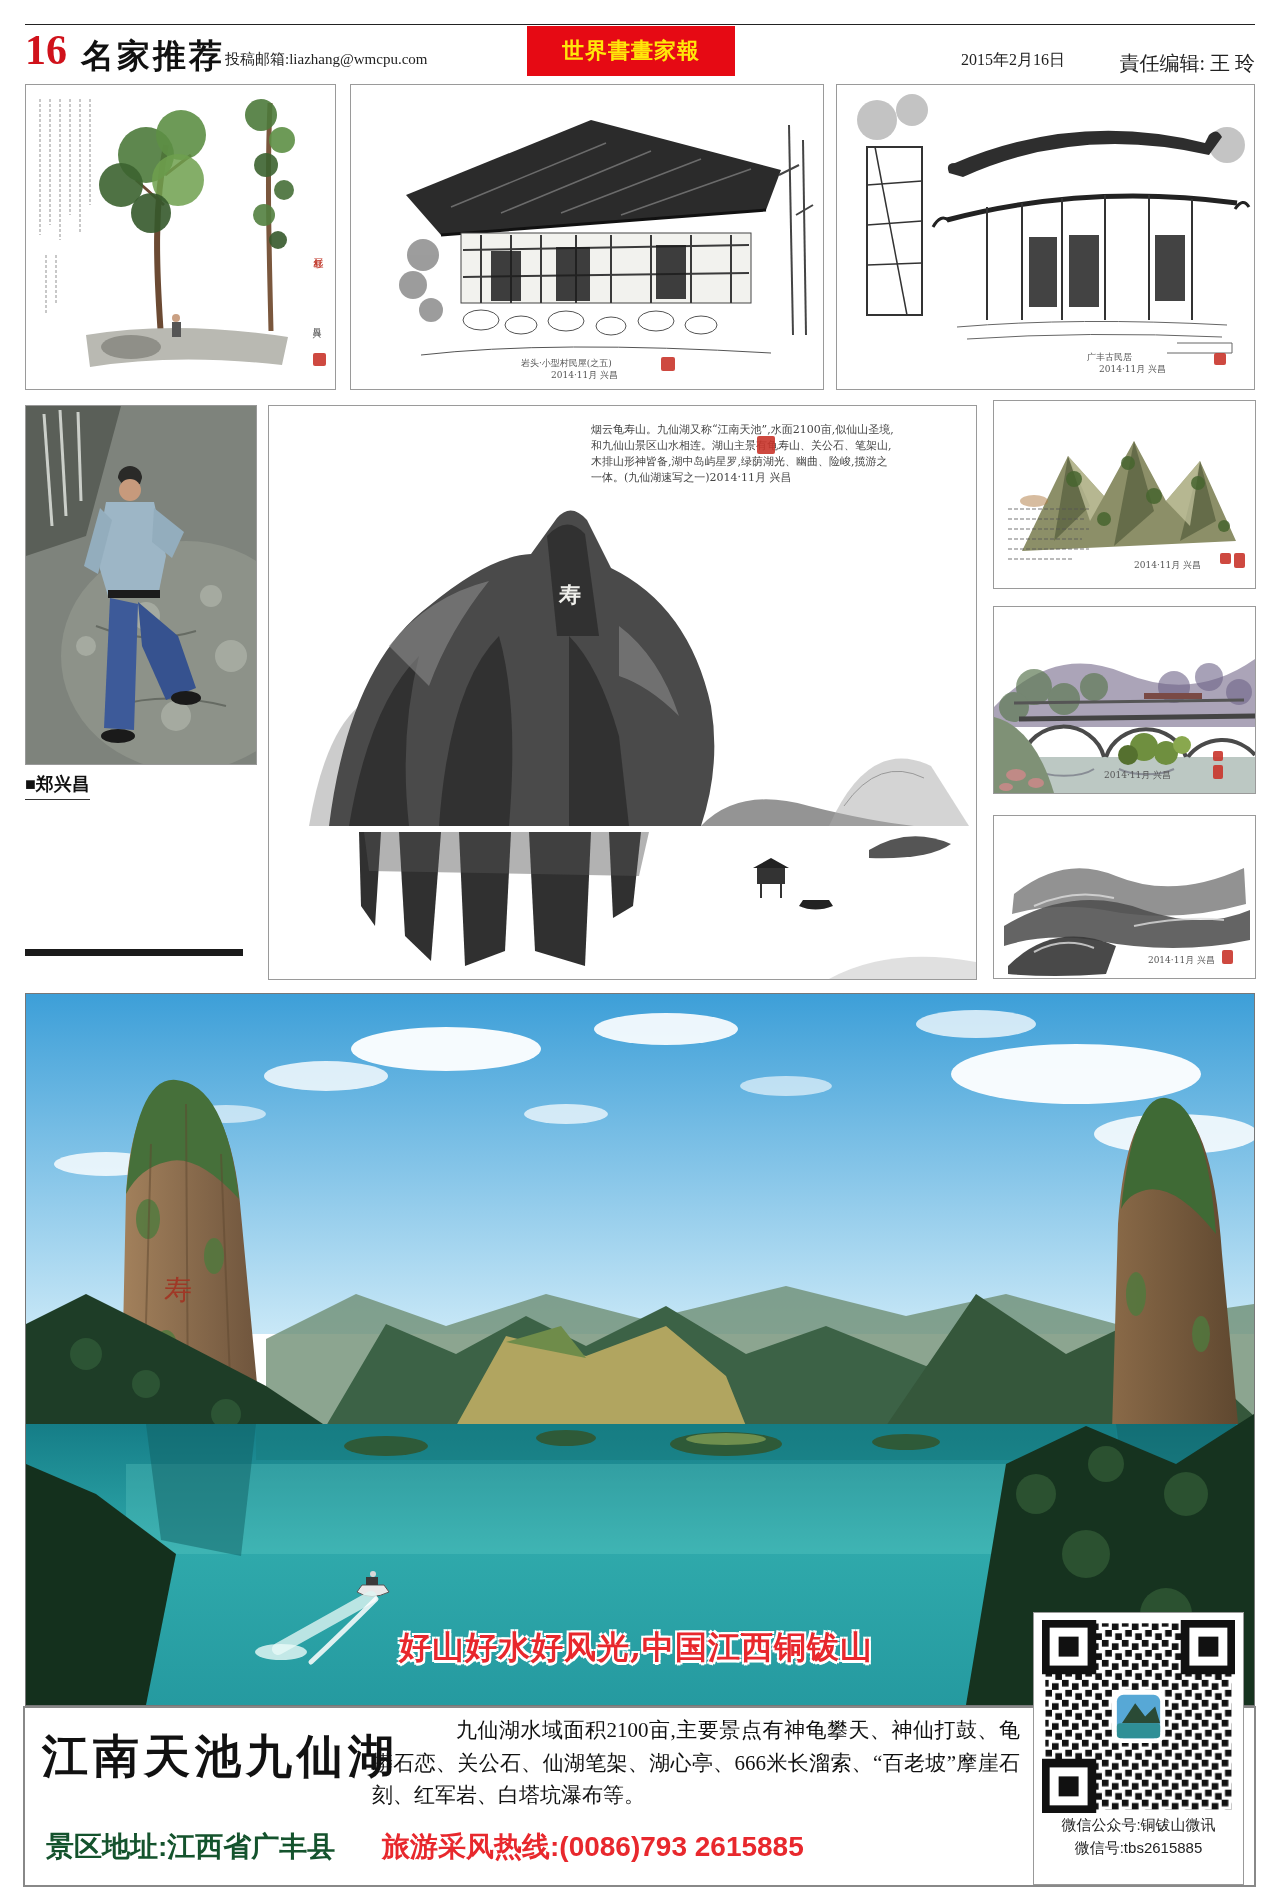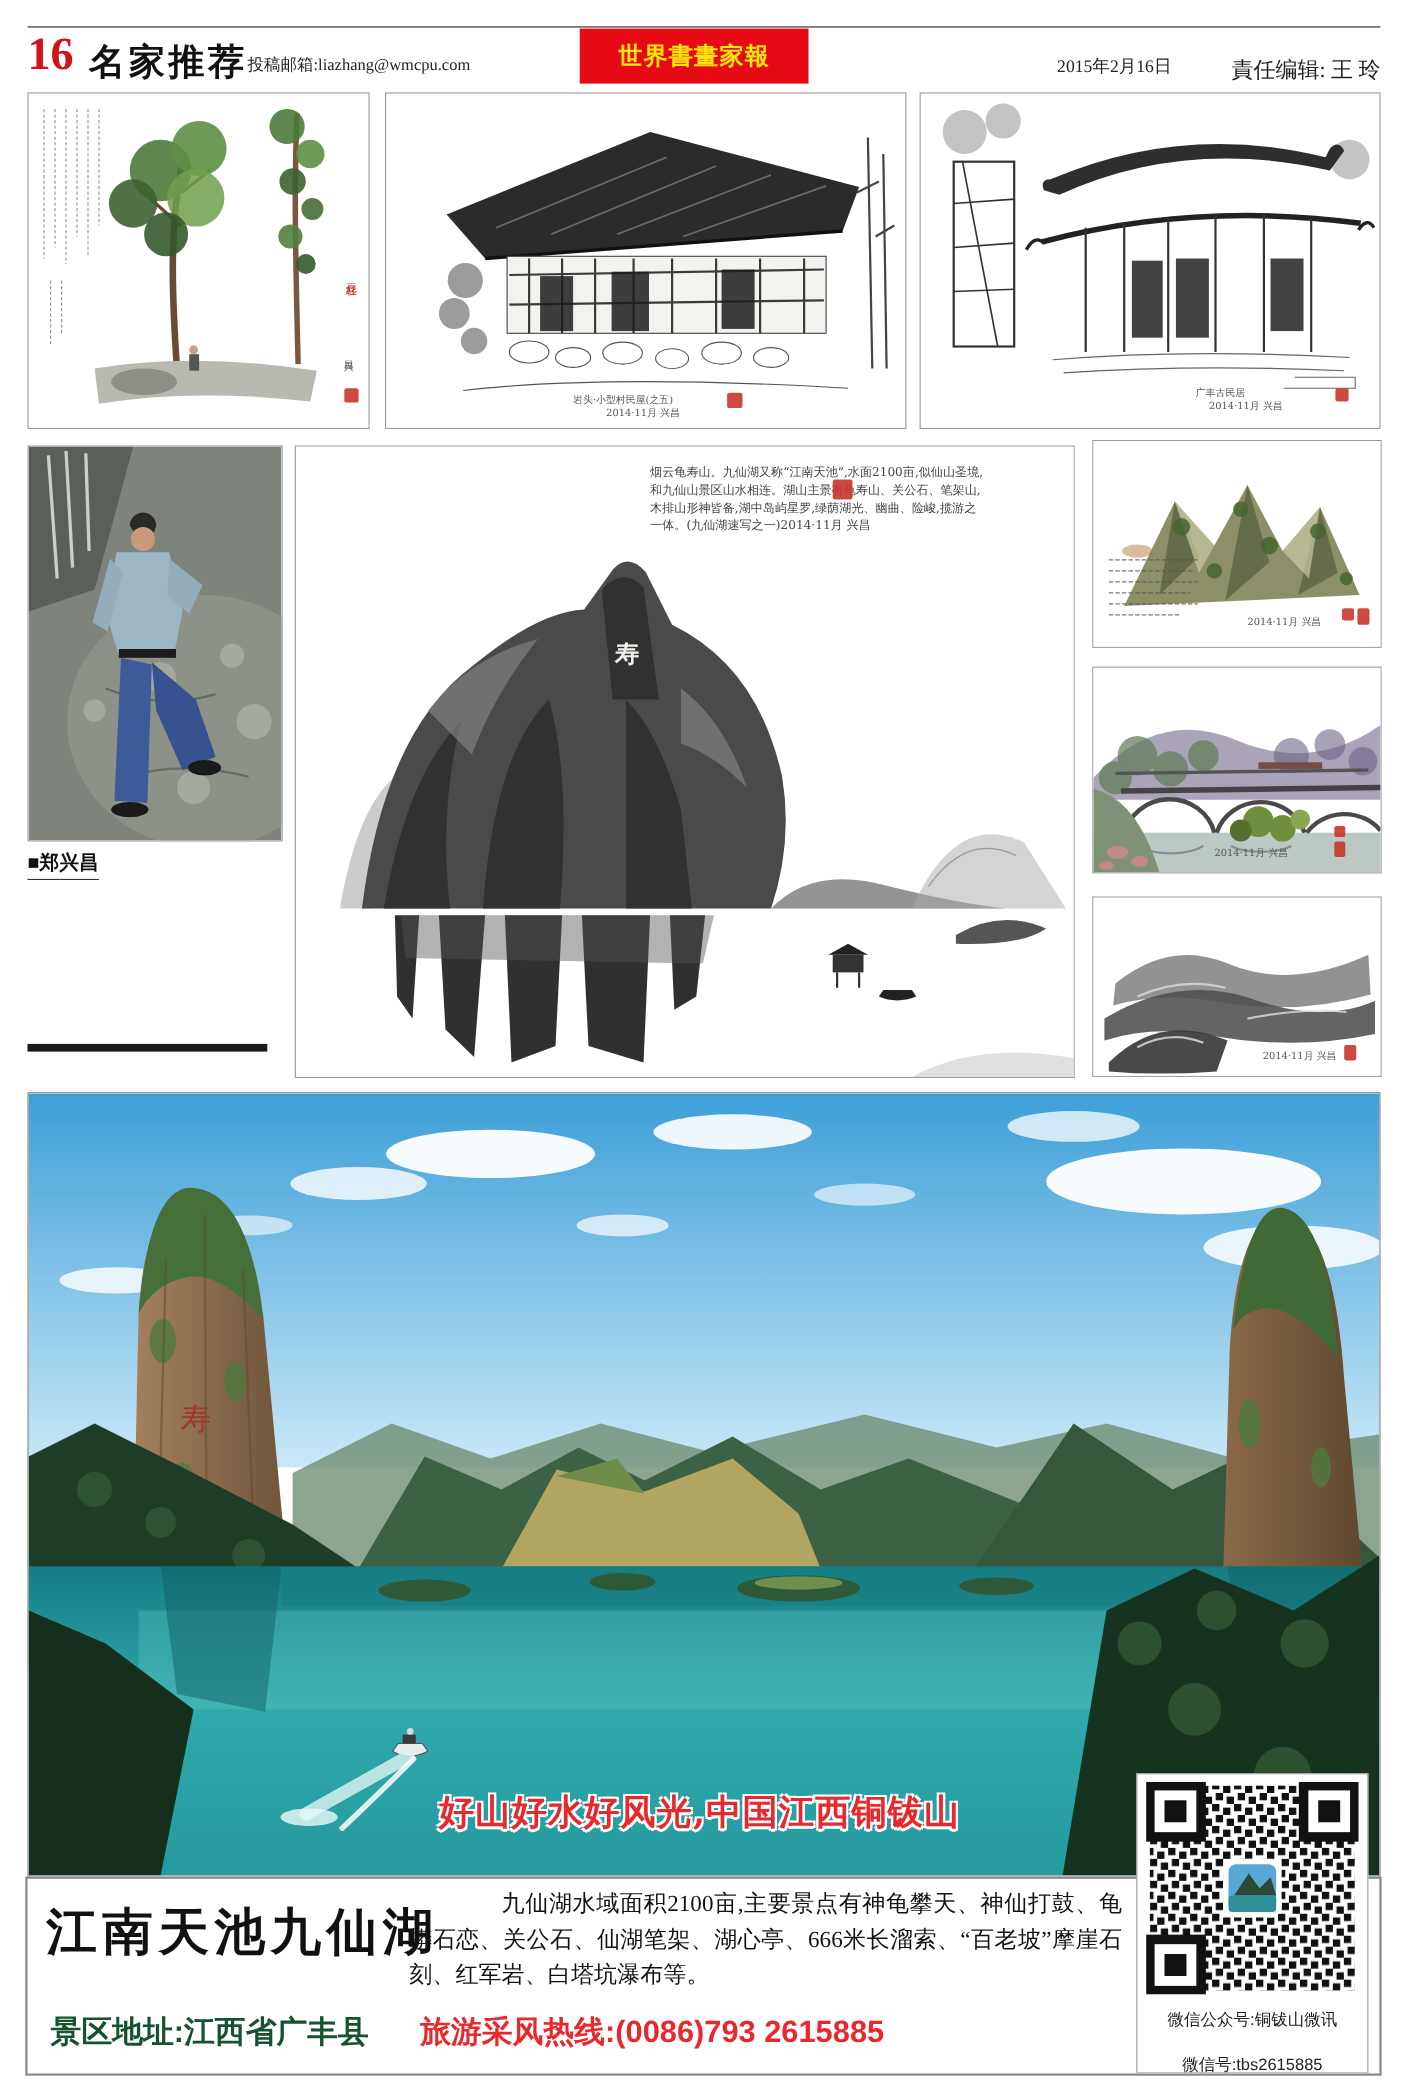--- a/index.html
+++ b/index.html
@@ -482,17 +482,17 @@
           <rect x="1" y="43" width="14" height="14" fill="none" stroke="#111" stroke-width="2.6"></rect>
           <rect x="5" y="47" width="6" height="6" fill="#111"></rect>
       </g>
       <g>
         <rect x="21" y="21" width="16" height="16" rx="3" fill="#fff"></rect>
         <rect x="22.5" y="22.5" width="13" height="13" rx="2" fill="#57a8d6"></rect>
         <path d="M24,31 L28,25 L31,29 L34,26 L35.5,31 Z" fill="#2a4a35"></path>
         <rect x="22.5" y="31" width="13" height="4.5" rx="1" fill="#2f8f96"></rect>
       </g>
     </svg>
-    <div style="text-align:center;font-size:15px;color:#222;margin-top:14px;">微信公众号:铜钹山微讯</div>
-    <div style="text-align:center;font-size:15px;color:#222;margin-top:22px;">微信号:tbs2615885</div>
+    <div style="text-align:center;font-size:15px;color:#222;margin-top:3px;">微信公众号:铜钹山微讯</div>
+    <div style="text-align:center;font-size:15px;color:#222;margin-top:4px;">微信号:tbs2615885</div>
   </div>
 
 </div>
 
 </body></html>

